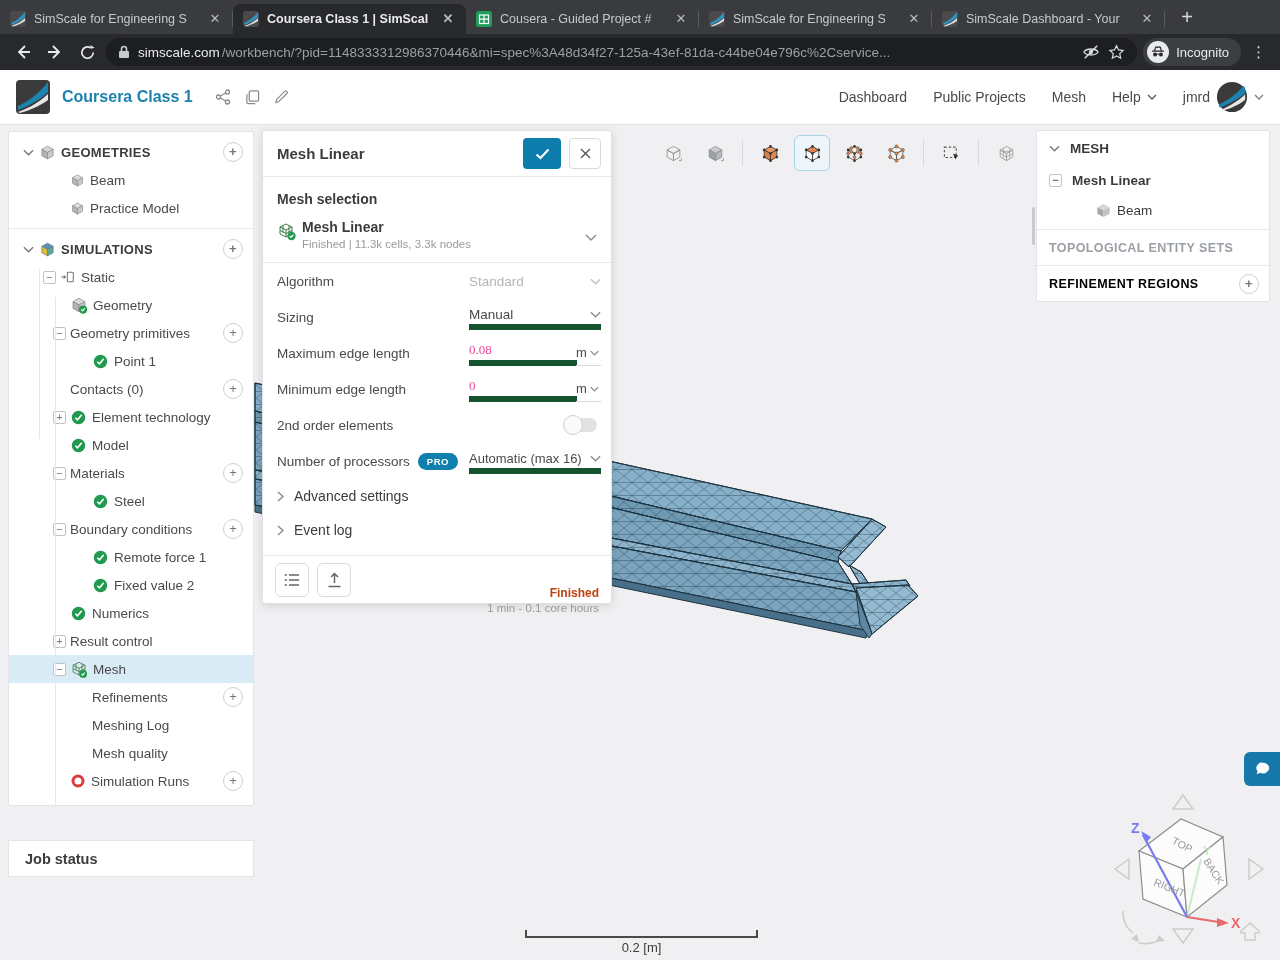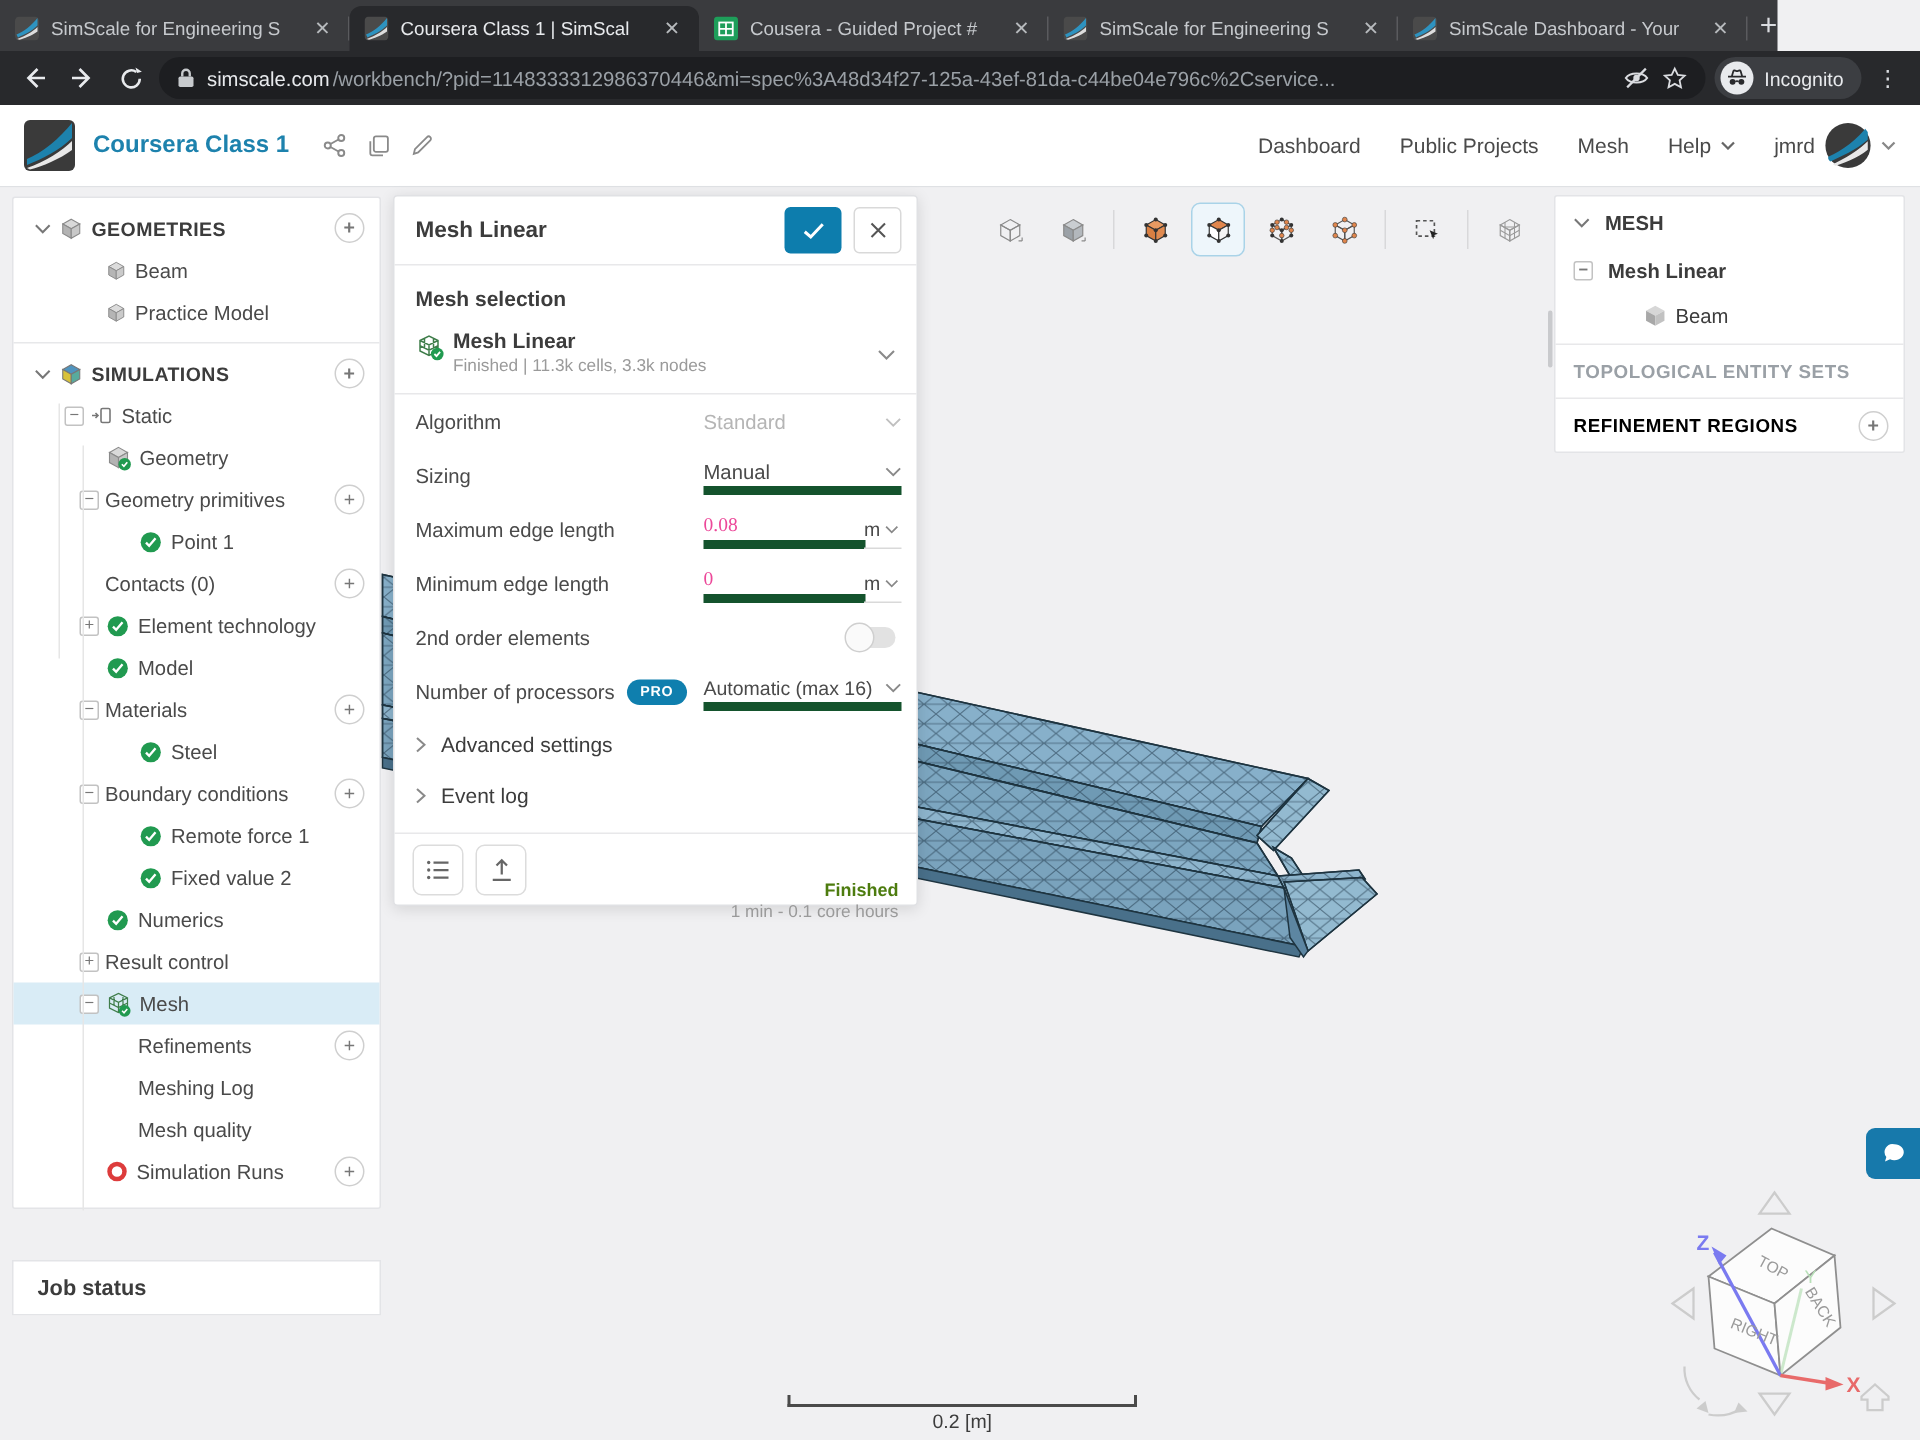--- a/index.html
+++ b/index.html
@@ -1,21 +1,21 @@
 <!DOCTYPE html>
 <html><head>
 <meta charset="utf-8">
 <style>
   * { margin:0; padding:0; box-sizing:border-box; }
   html,body { width:1280px; height:960px; overflow:hidden; font-family:"Liberation Sans",sans-serif; background:#f0f0f2; }
 
   
-  .tabstrip { position:absolute; left:0; top:0; width:1185px; height:34px; background:#3a3b3e; display:flex; align-items:flex-end; }
+  .tabstrip { position:absolute; left:0; top:0; width:1280px; height:34px; background:#3a3b3e; display:flex; align-items:flex-end; }
   .tab { position:relative; width:233px; height:30px; display:flex; align-items:center; gap:8px; padding:0 10px; color:#c6c9cd; font-size:12.5px; cursor:pointer; }
-  .tab.active { background:#28292c; border-radius:8px 8px 0 0; color:#e8eaed; }
+  .tab.active { background:#28292c; border-radius:8px 8px 0 0; color:#e8eaed;font-weight:bold; }
   .tab .ttl { flex:1; white-space:nowrap; overflow:hidden; }
   .tab .tclose { color:#b7babd; font-size:13px; width:16px; height:16px; line-height:16px; text-align:center; border-radius:8px; flex:none; }
   .tab:not(.active)::after { content:""; position:absolute; right:0; top:7px; height:16px; width:1px; background:#5a5b5e; }
   .favsq { width:16px; height:16px; flex:none; }
   .newtab { width:28px; height:28px; margin:0 0 2px 8px; color:#dadce0; font-size:20px; line-height:26px; text-align:center; border-radius:6px; }
   .chromebar { position:absolute; left:0; top:34px; width:1280px; height:36px; background:#28292c; display:flex; align-items:center; padding:0 10px; gap:6px; }
   .navbtn { width:26px; height:26px; display:flex; align-items:center; justify-content:center; border-radius:13px; flex:none; }
   .omnibox { flex:1; height:28px; background:#1d1e21; border-radius:14px; display:flex; align-items:center; padding:0 12px; gap:8px; min-width:0;justify-content:flex-end; }
   .omnibox .dom { color:#e8eaed; font-size:13.5px; white-space:nowrap; }
   .omnibox .pth { color:#9aa0a6; font-size:13.5px; white-space:nowrap; overflow:hidden; flex:1; }
@@ -70,21 +70,21 @@
   .ctrl .cv { flex:1; white-space:nowrap; }
   .unit { position:absolute; left:313px; width:25px; border-bottom:1px solid #d9d9d9; height:26px; display:flex; align-items:center; font-size:13px; color:#4a4a4a; cursor:pointer; }
   .numin { border:none; outline:none; width:80px; font-size:13px; color:#ec4899; font-family:Liberation Serif, serif; background:transparent; }
   .probadge { background:#0f7fae; color:#fff; font-size:9.5px; font-weight:bold; letter-spacing:.5px; border-radius:9px; padding:3px 9px; margin-left:8px; }
   .toggle { position:absolute; right:14px; width:32px; height:14px; background:#e2e2e2; border-radius:7px; cursor:pointer; }
   .toggle .knob { position:absolute; left:-2px; top:-3px; width:20px; height:20px; background:#fafafa; border:1px solid #cfcfcf; border-radius:10px; }
   .disclose { height:34px; display:flex; align-items:center; padding:0 14px; gap:10px; font-size:14px; font-weight:normal; color:#3c3c3c; cursor:pointer; }
   .dlg-ft { border-top:1px solid #e8e8ea; height:48px; display:flex; align-items:center; padding:0 12px; gap:8px; }
   .ftbtn { width:34px; height:34px; border:1px solid #dcdcdc; border-radius:6px; background:#fff; display:flex; align-items:center; justify-content:center; cursor:pointer; }
   .ftstat { margin-left:auto; text-align:right; }
-  .ftstat .s1 { color:#4d7c0f; font-size:12px; font-weight:bold;margin-top:40px; }
+  .ftstat .s1 { color:#c2410c; font-size:12px; font-weight:bold;margin-top:40px; }
   .ftstat .s2 { color:#9a9a9a; font-size:11.5px; margin-top:2px; }
 
   
   .vtoolbar { position:absolute; left:652px; top:9px; height:38px; display:flex; align-items:center; }
   .vtb { width:36px; height:36px; margin:0 3px; border:1px solid transparent; border-radius:6px; display:flex; align-items:center; justify-content:center; cursor:pointer; }
   .vtb.active { background:#eef6fb; border-color:#a9d3e8; }
   .vtsep { width:1px; height:26px; background:#d8d8da; margin:0 6px; }
 
   
   .rpanel { position:absolute; left:1036px; top:5px; width:234px; background:#fff; border:1px solid #e3e4e7; border-radius:2px; }

